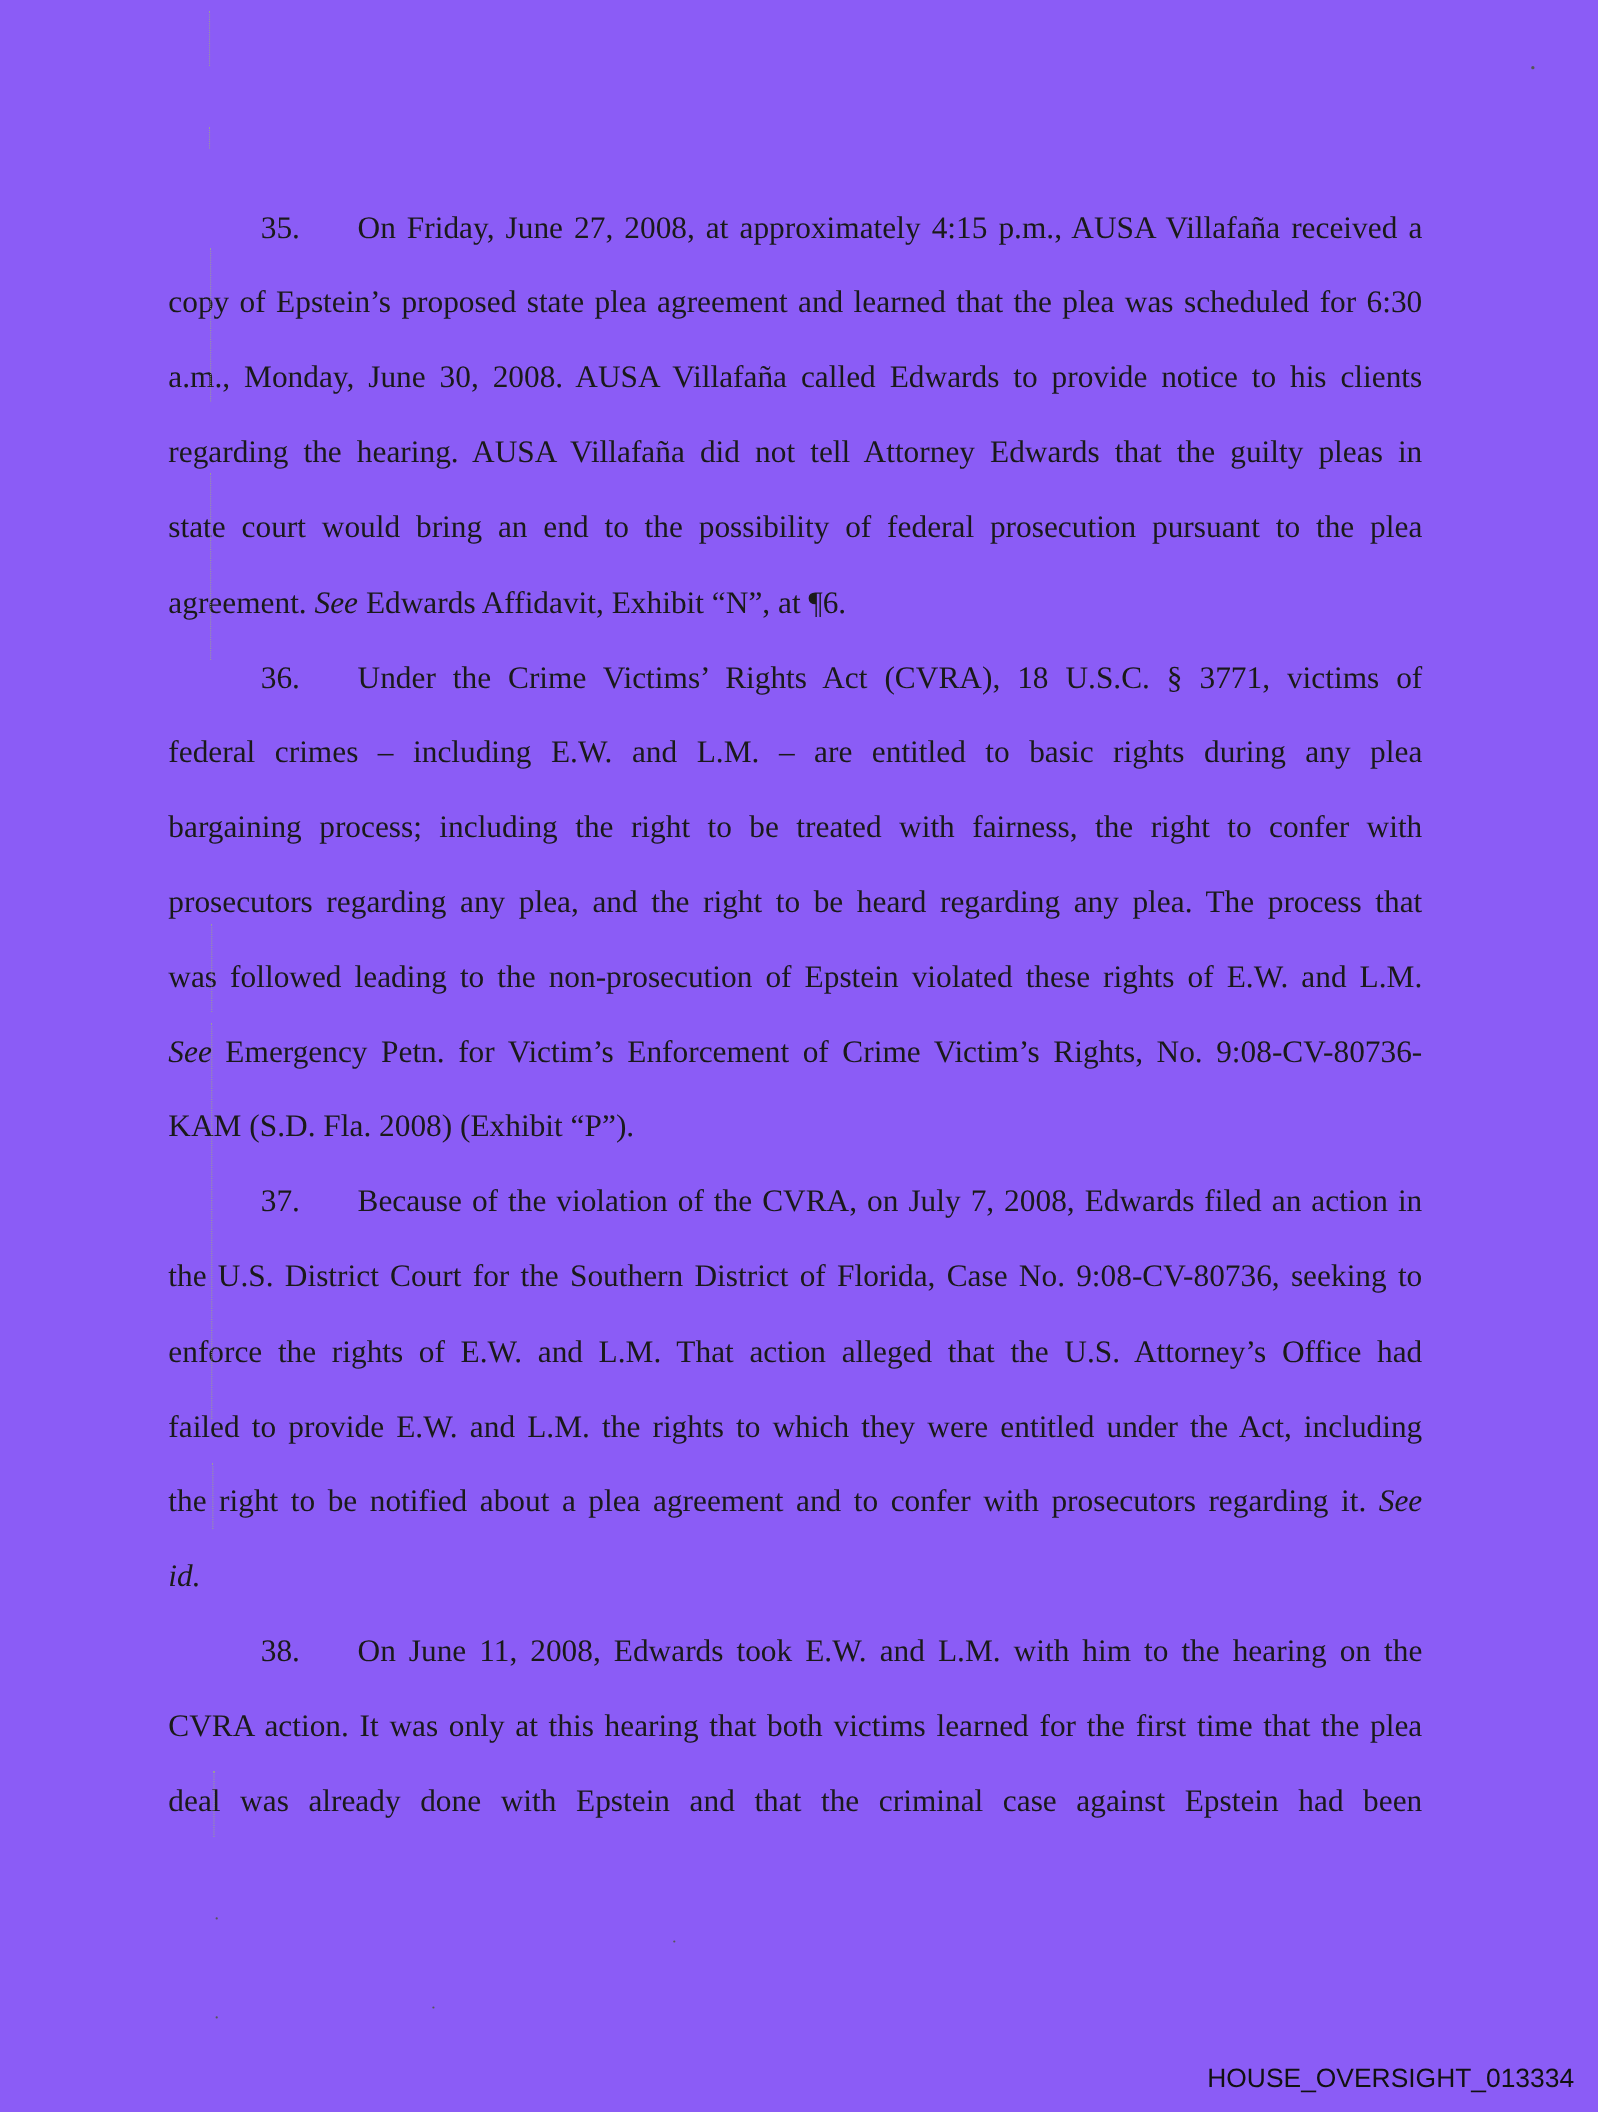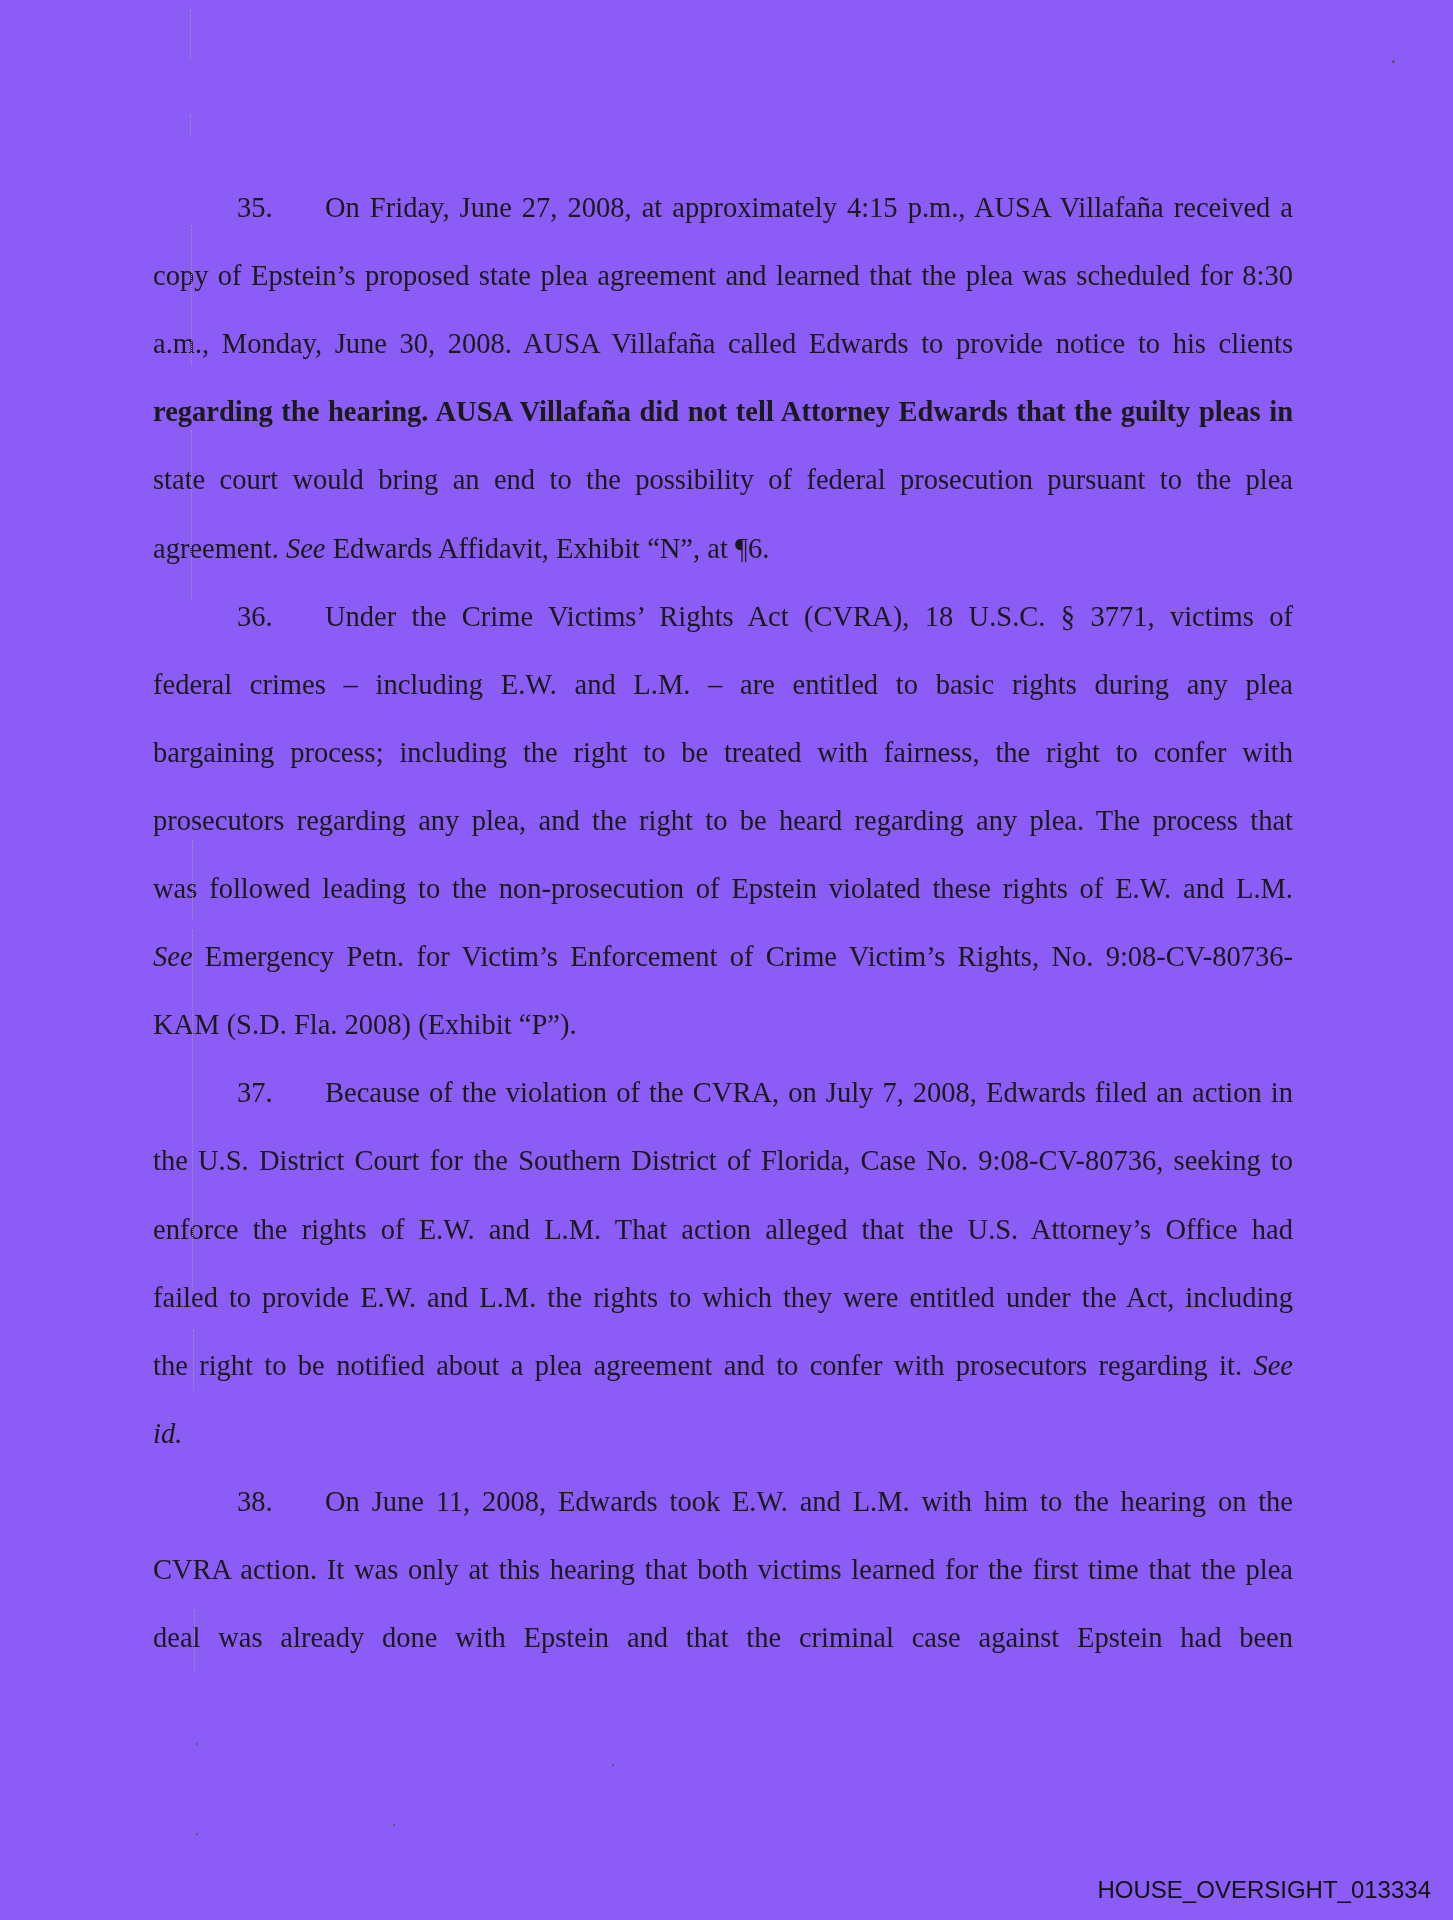--- a/index.html
+++ b/index.html
@@ -40,23 +40,23 @@
   }
   .speck { position: absolute; width: 3px; height: 3px; background: #555; border-radius: 50%; }
 </style>
 </head>
 <body>
 
 <div class="page">
   <div id="body-text">
       <div>
         <div class="line first" style="top: 191px;"><span class="para-num">35.</span><span class="rest"><span class="seg">On Friday, June 27, 2008, at approximately 4:15 p.m., AUSA Villafaña received a</span></span></div>
-        <div class="line" style="top: 259.1px;"><span class="seg">copy of Epstein’s proposed state plea agreement and learned that the plea was scheduled for 8:30</span></div>
+        <div class="line" style="top: 259.1px;"><span class="seg">copy of Epstein’s proposed state plea agreement and learned that the plea was scheduled for 6:30</span></div>
         <div class="line" style="top: 327.2px;"><span class="seg">a.m., Monday, June 30, 2008.  AUSA Villafaña called Edwards to provide notice to his clients</span></div>
-        <div class="line" style="top: 395.3px; font-weight: bold;"><span class="seg">regarding the hearing.  AUSA Villafaña did not tell Attorney Edwards that the guilty pleas in</span></div>
+        <div class="line" style="top: 395.3px;"><span class="seg">regarding the hearing.  AUSA Villafaña did not tell Attorney Edwards that the guilty pleas in</span></div>
         <div class="line" style="top: 463.4px;"><span class="seg">state court would bring an end to the possibility of federal prosecution pursuant to the plea</span></div>
         <div class="line last" style="top: 531.5px;"><span class="seg">agreement.  </span><em class="seg">See</em><span class="seg"> Edwards Affidavit, Exhibit “N”, at ¶6.</span></div>
       </div>
       <div>
         <div class="line first" style="top: 599.6px;"><span class="para-num">36.</span><span class="rest"><span class="seg">Under the Crime Victims’ Rights Act (CVRA), 18 U.S.C. § 3771, victims of</span></span></div>
         <div class="line" style="top: 667.7px;"><span class="seg">federal crimes – including E.W. and L.M. – are entitled to basic rights during any plea</span></div>
         <div class="line" style="top: 735.8px;"><span class="seg">bargaining process; including the right to be treated with fairness, the right to confer with</span></div>
         <div class="line" style="top: 803.9px;"><span class="seg">prosecutors regarding any plea, and the right to be heard regarding any plea.  The process that</span></div>
         <div class="line" style="top: 872px;"><span class="seg">was followed leading to the non-prosecution of Epstein violated these rights of E.W. and L.M.</span></div>
         <div class="line" style="top: 940.1px;"><em class="seg">See</em><span class="seg"> Emergency Petn. for Victim’s Enforcement of Crime Victim’s Rights, No. 9:08-CV-80736-</span></div>

